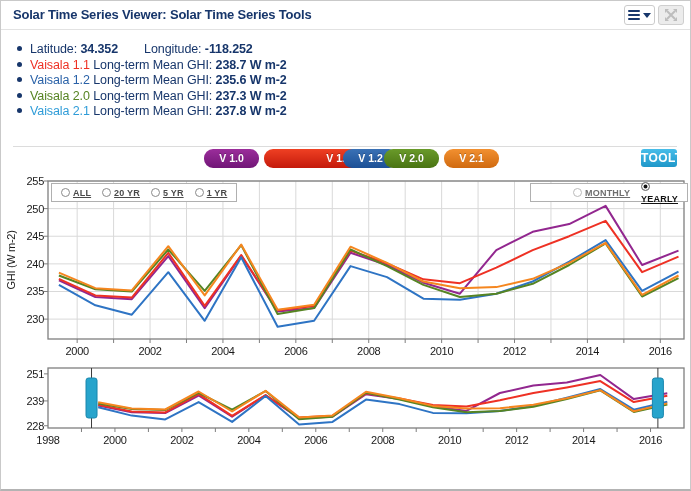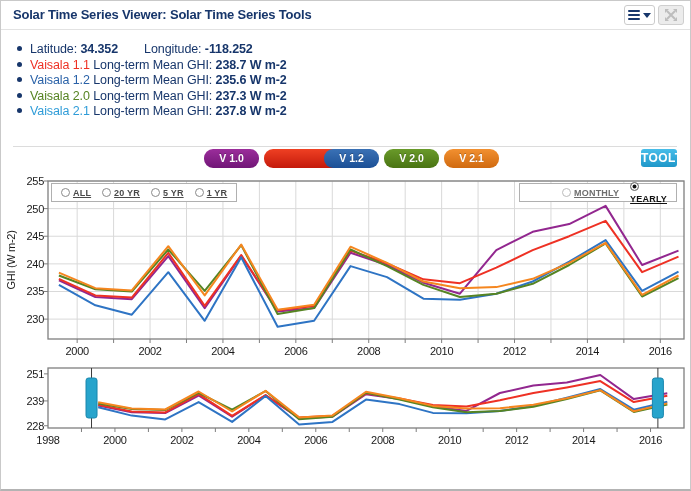--- a/index.html
+++ b/index.html
@@ -30,21 +30,21 @@
   .vbtn{position:absolute;top:148px;width:55px;height:19px;border-radius:9px;color:#fff;
         font-size:10.5px;font-weight:bold;text-align:center;line-height:19px;cursor:pointer;
         text-shadow:0 -1px 0 rgba(0,0,0,.25);}
   .tooltip-btn{position:absolute;top:148px;right:13px;width:36px;height:18px;border-radius:3px;
         background:linear-gradient(#47bde9,#1f97c9);color:#fff;font-size:12px;font-weight:bold;
         text-align:center;line-height:18px;letter-spacing:.4px;cursor:pointer;}
   
   .rbox{position:absolute;top:182px;height:19px;box-sizing:border-box;border:1px solid #b0b0b0;
         background:#fff;display:flex;align-items:center;padding:0 9px;gap:11px;z-index:5;}
   .rbox-left{left:50px;}
-  .rbox-right{right:13px;padding-left:42px;}
+  .rbox-right{right:2px;padding-left:42px;}
   .ritem{display:flex;align-items:flex-start;gap:3px;cursor:pointer;font-size:9px;font-weight:bold;
          color:#4a4a4a;text-decoration:underline;letter-spacing:.2px;}
   .rdot{width:9px;height:9px;box-sizing:border-box;border:1px solid #8a8a8a;border-radius:50%;background:#fff;}
   .ritem.sel .rdot{background:#111;box-shadow:inset 0 0 0 1.5px #fff;}
   .ritem.sel{color:#111;flex-direction:column;}
   .ritem.dim{color:#6e6e6e;}
   .ritem.dim .rdot{border-color:#bbb;}
   svg{position:absolute;left:0;}
   svg text{font-family:"Liberation Sans",sans-serif;}
 </style>
@@ -86,21 +86,21 @@
         <div class="row"><span class="blt"></span><span style="color:#568423">Vaisala 2.0</span> <span>Long-term Mean GHI:</span> <span class="val">237.3 W m-2</span></div>
         <div class="row"><span class="blt"></span><span style="color:#2f9cd8">Vaisala 2.1</span> <span>Long-term Mean GHI:</span> <span class="val">237.8 W m-2</span></div>
       </div>
   </div>
 
   <div class="sep"></div>
 
   <div id="vbtns">
       <div class="vbtn" style="left: 203px; background: linear-gradient(rgb(155, 45, 155), rgb(113, 22, 119));">V 1.0</div>
       <div class="vbtn" style="left: 263px; background: linear-gradient(rgb(239, 64, 35), rgb(196, 26, 11)); padding-left: 47px;">V 1.1</div>
-      <div class="vbtn" style="left: 323px; background: linear-gradient(rgb(58, 113, 181), rgb(28, 80, 150));">V 1.2</div>
+      <div class="vbtn" style="left: 342px; background: linear-gradient(rgb(58, 113, 181), rgb(28, 80, 150));">V 1.2</div>
       <div class="vbtn" style="left: 383px; background: linear-gradient(rgb(105, 154, 42), rgb(74, 116, 19));">V 2.0</div>
       <div class="vbtn" style="left: 443px; background: linear-gradient(rgb(242, 144, 48), rgb(208, 106, 16));">V 2.1</div>
     </div>
   <div class="tooltip-btn">TOOLTIP</div>
 
   <div class="rbox rbox-left" id="period-radios">
       <span class="ritem">
         <span class="rdot"></span>
         <span>ALL</span>
       </span>

